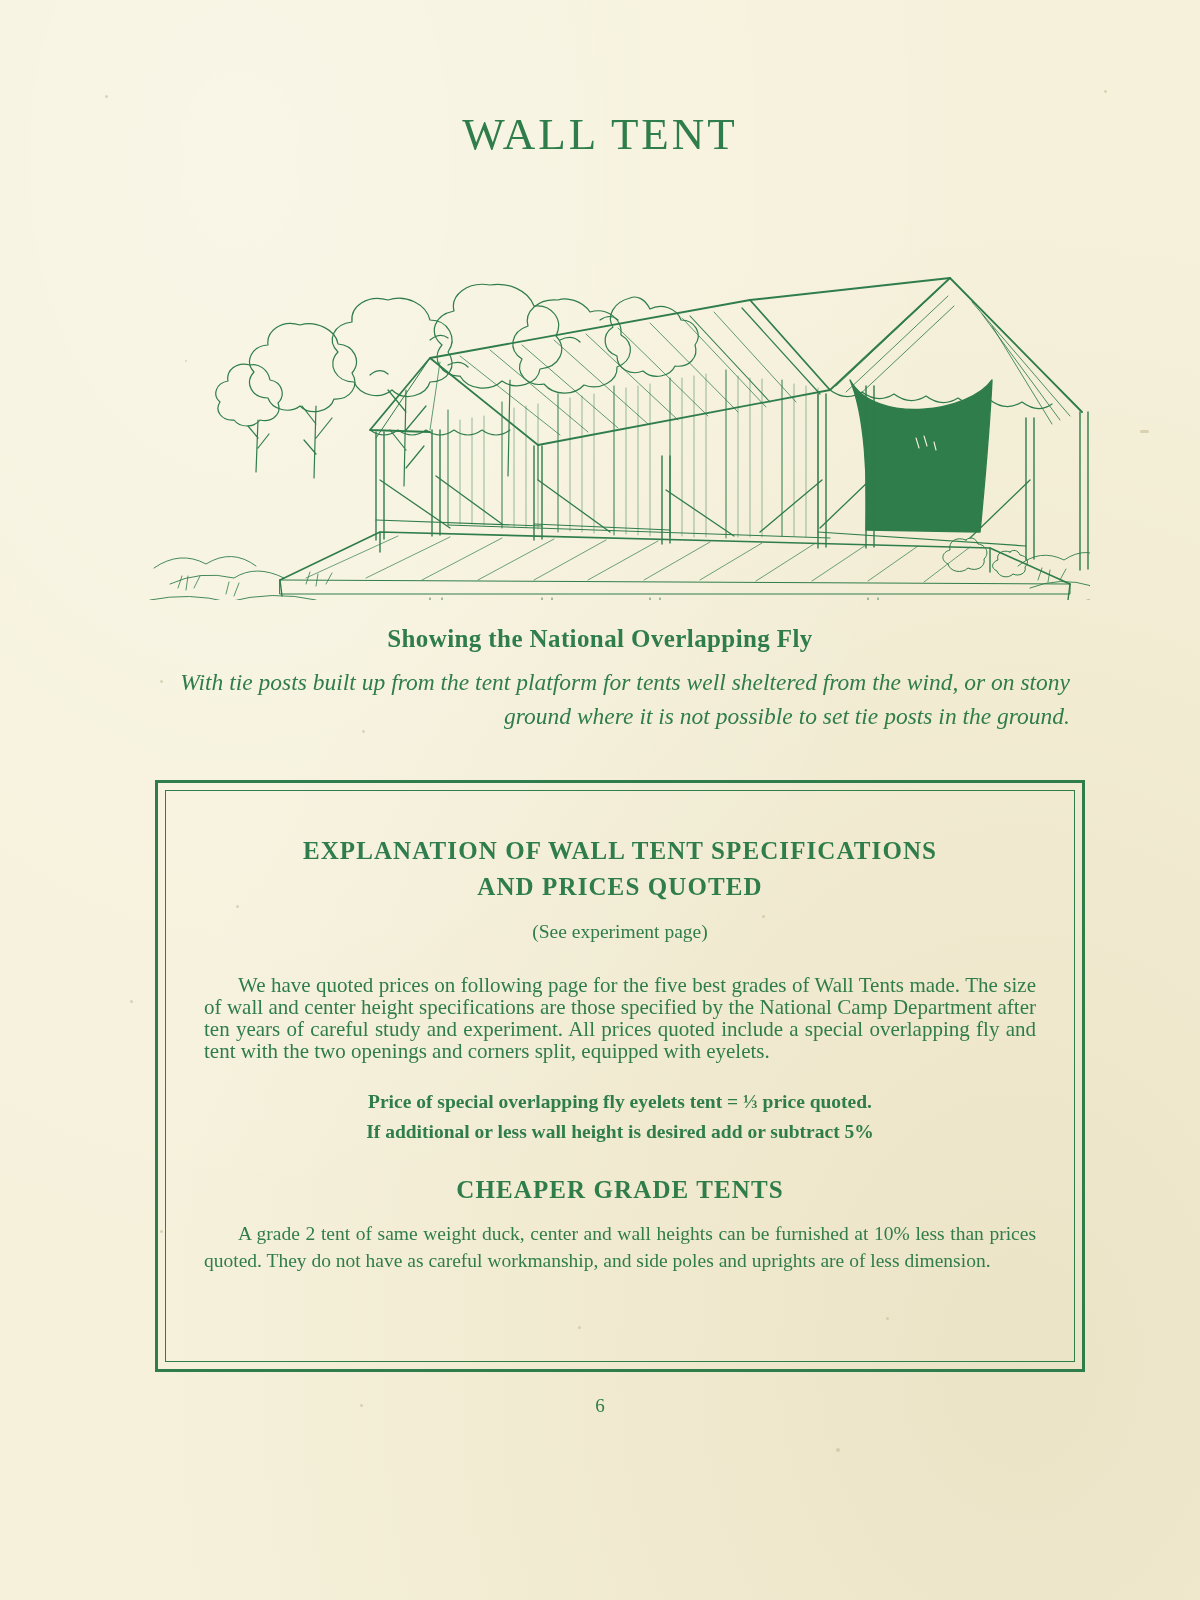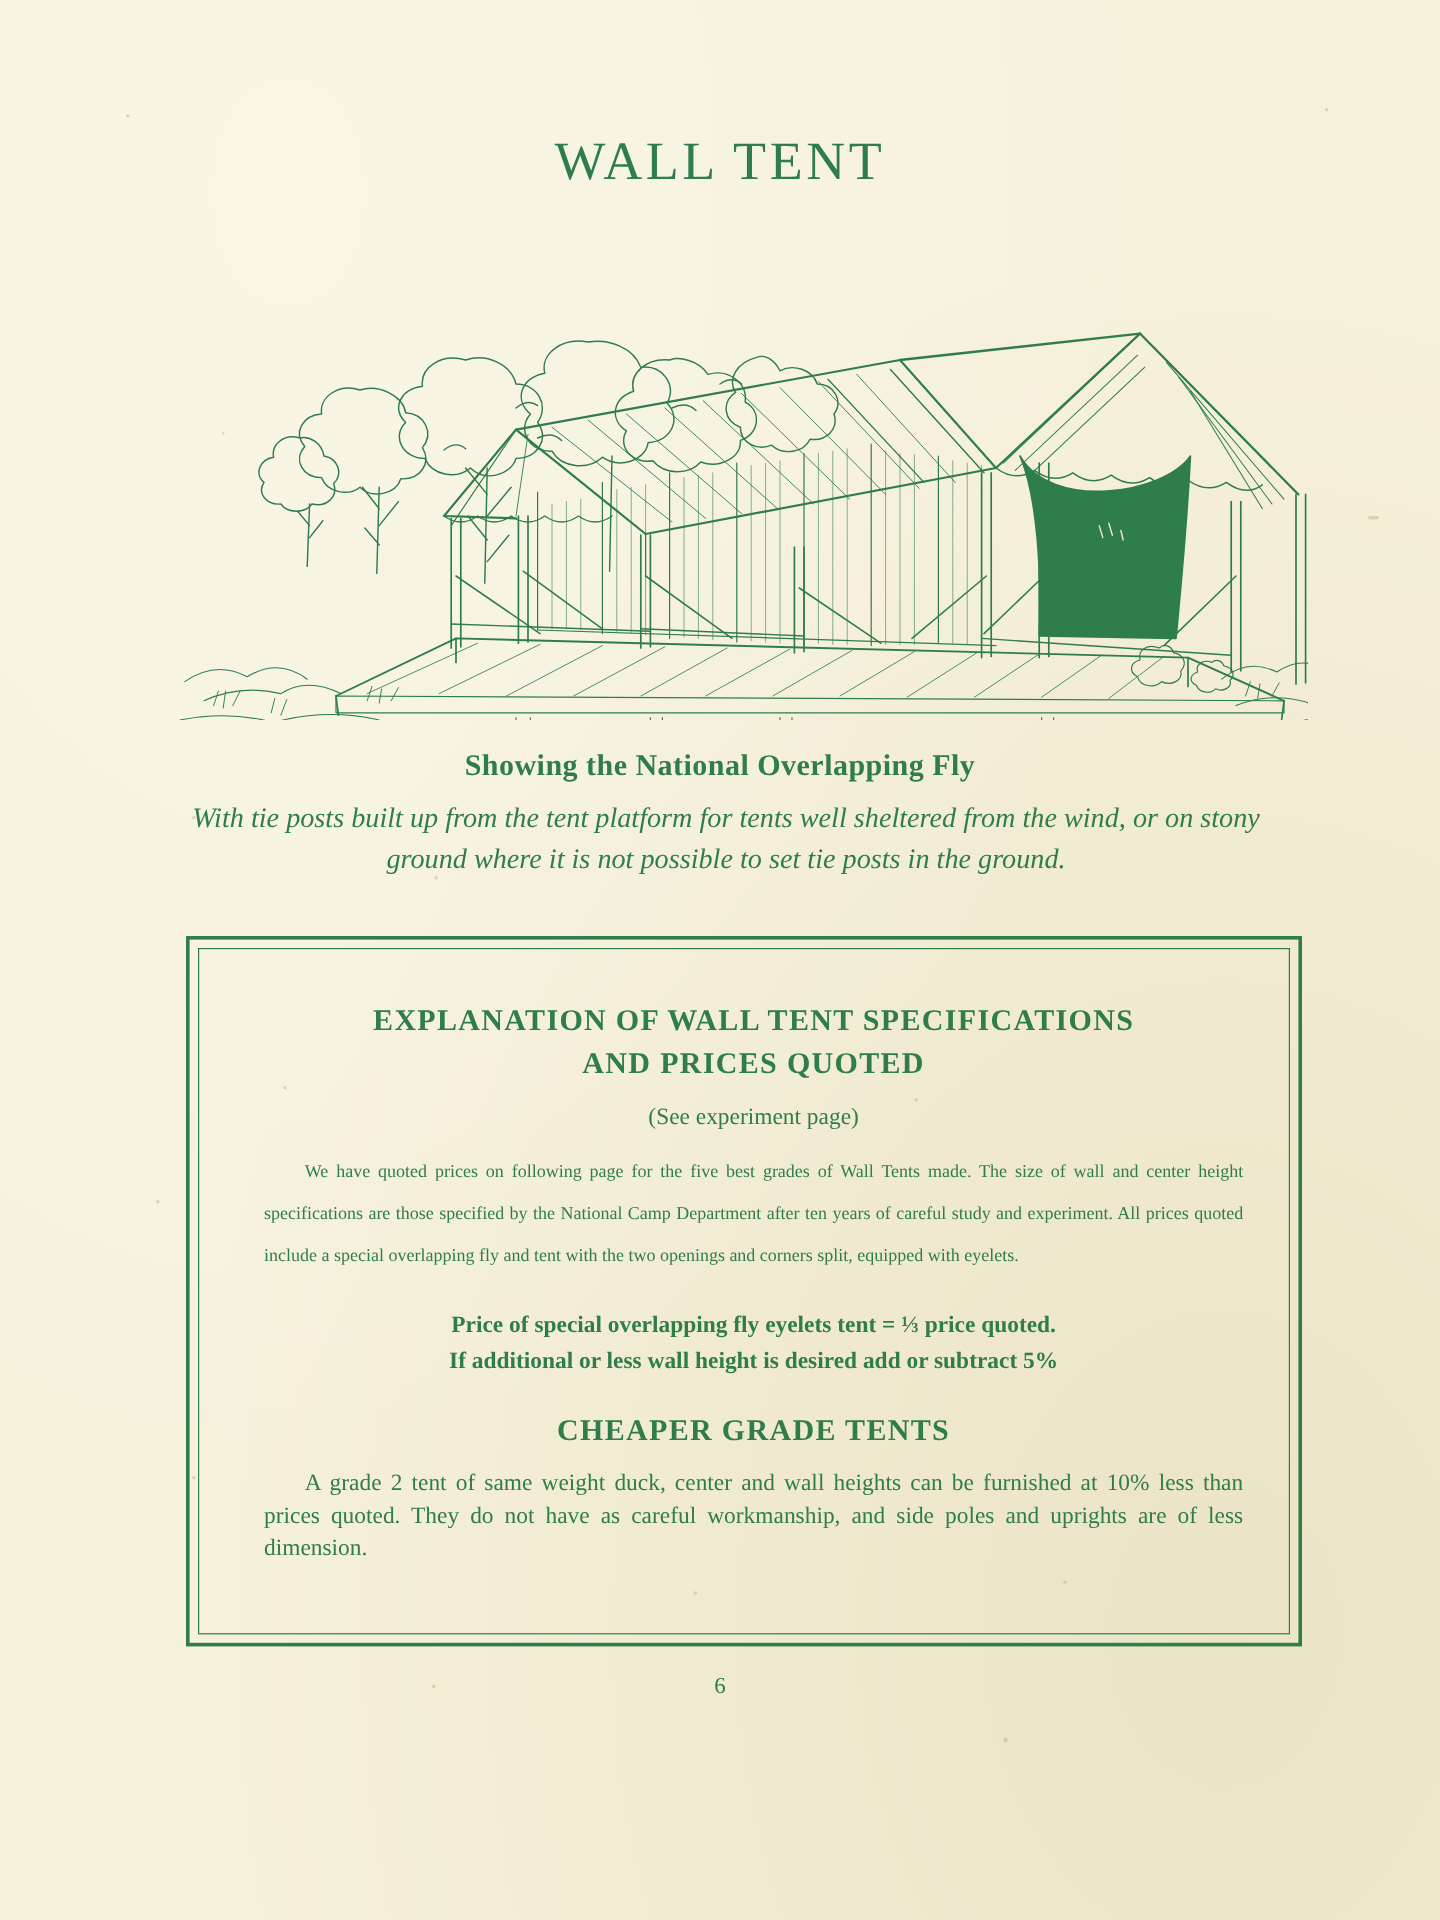--- a/index.html
+++ b/index.html
@@ -68,21 +68,21 @@
     font-size: 25px;
     font-weight: bold;
     letter-spacing: 0.4px;
     color: #2f7d4a;
   }
   .caption-sub {
     position: absolute;
     top: 665px;
     left: 140px;
     width: 930px;
-    text-align: center;
+    text-align: right;
     font-style: italic;
     font-size: 23.5px;
     line-height: 34px;
     color: #2f7d4a;
   }
 
   
   .panel {
     position: absolute;
     left: 155px;
@@ -91,43 +91,43 @@
     height: 592px;
     border: 3px solid #2f7d4a;
     box-sizing: border-box;
     padding: 7px;
   }
   .panel-inner {
     width: 100%;
     height: 100%;
     border: 1.5px solid #2f7d4a;
     box-sizing: border-box;
-    padding: 42px 38px 20px 54px;
+    padding: 42px 38px 20px 38px;
     font-family: Liberation Serif, serif;
   }
   .panel h2 {
     margin: 0;
     text-align: center;
     font-size: 25px;
     font-weight: bold;
     letter-spacing: 1.1px;
     line-height: 36px;
     color: #2f7d4a;
   }
   .see-following {
     text-align: center;
     font-size: 19.5px;
     margin-top: 16px;
     color: #2f7d4a;
   }
   .para {
-    font-size: 15px;
-    line-height: 35px;
+    font-size: 21px;
+    line-height: 22px;
     text-align: justify;
-    margin-top: 17px;
+    margin-top: 31px;
     text-indent: 34px;
     color: #2f7d4a;
   }
   .bullets {
     margin-top: 24px;
   }
   .bullet {
     font-size: 19.5px;
     font-weight: bold;
     text-align: center;

